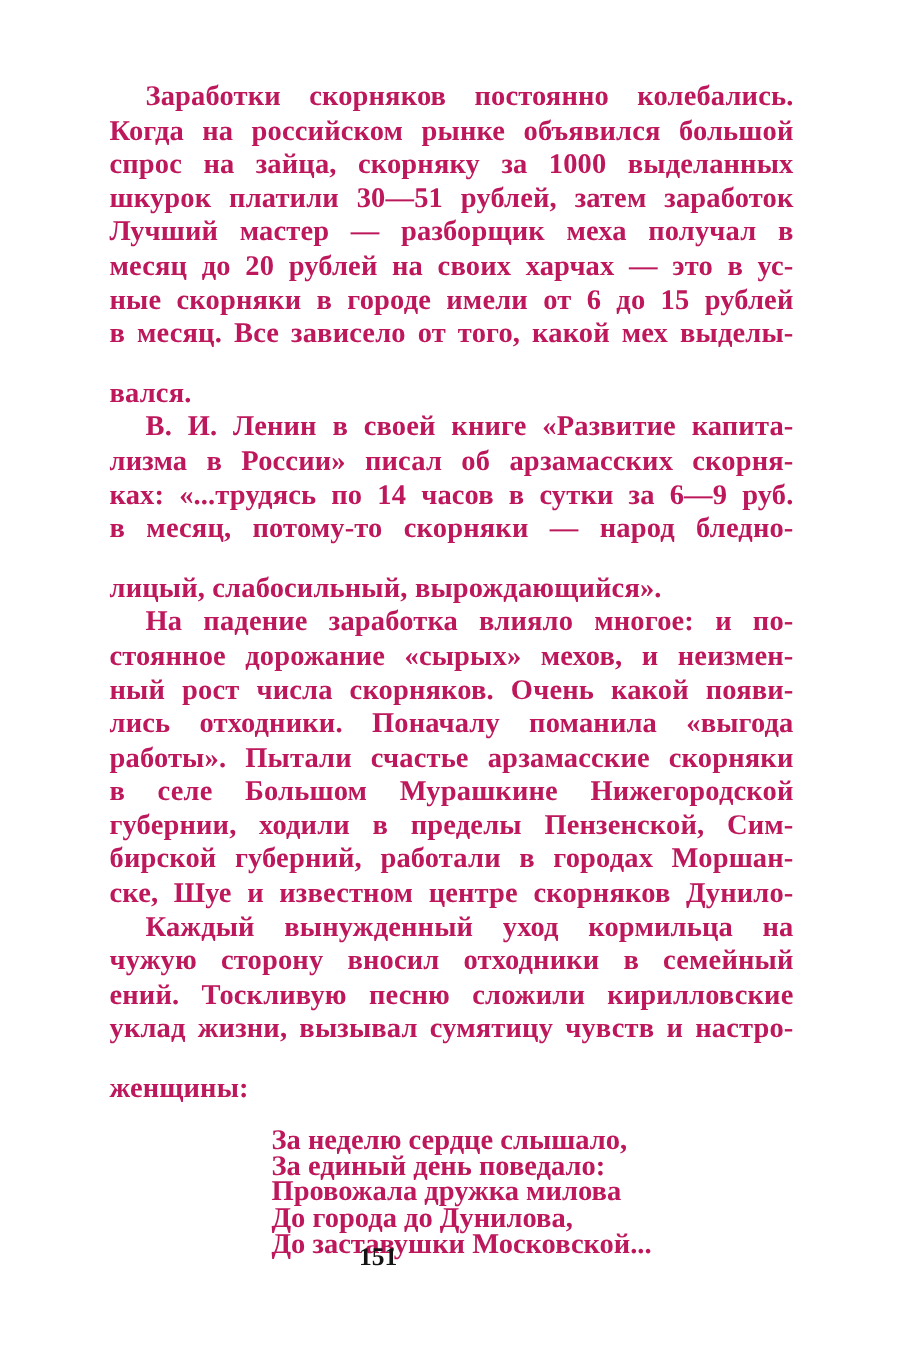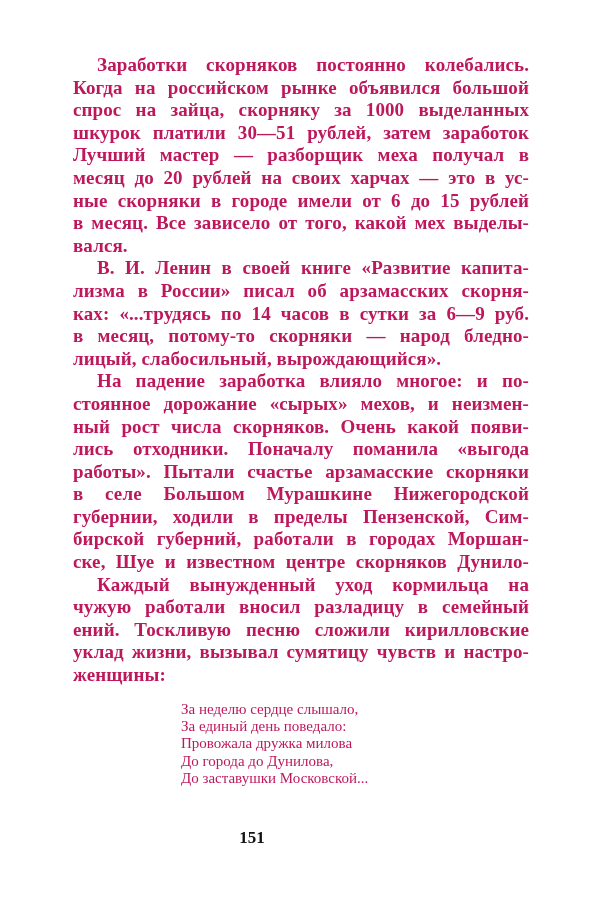--- a/index.html
+++ b/index.html
@@ -8,24 +8,24 @@
     position: absolute; left: 73px; top: 54px; width: 456px;
     font-family: "Liberation Serif", "DejaVu Serif", serif;
     color: #be185d;
   }
   .para {
     margin: 0; font-size: 19px; font-weight: bold; line-height: 22.6px;
     text-align: justify; text-align-last: left; hyphens: manual;
     letter-spacing: 0.1px;
   }
   .para .line { display: block; text-align: justify; text-align-last: justify; white-space: nowrap; }
-  .para .line.last { text-align-last: left; }
+  .para .line.last { text-align-last: left; margin-top: 17px; }
   .para .line.indent { padding-left: 24px; }
   .poem {
-    margin: 14px 0 0 108px; font-size: 15px; font-weight: normal; line-height: 17.4px;
+    margin: 14px 0 0 108px; font-size: 19px; font-weight: bold; line-height: 17.4px;
   }
   .poem .pline { display: block; white-space: nowrap; }
   .pagenum {
     position: absolute; left: 0; width: 504px; top: 828px; text-align: center;
     font-family: "Liberation Serif", "DejaVu Serif", serif;
     font-size: 17px; font-weight: bold; color: #141414;
   }
 </style>
 </head>
 <body>
@@ -59,21 +59,21 @@
     <span class="line">лись отходники. Поначалу поманила «выгода</span>
     <span class="line">работы». Пытали счастье арзамасские скорняки</span>
     <span class="line">в селе Большом Мурашкине Нижегородской</span>
     <span class="line">губернии, ходили в пределы Пензенской, Сим-</span>
     <span class="line">бирской губерний, работали в городах Моршан-</span>
     <span class="line">ске, Шуе и известном центре скорняков Дунило-</span>
   </div>
 
   <div class="para">
     <span class="line indent">Каждый вынужденный уход кормильца на</span>
-    <span class="line">чужую работали вносил разладицу в семейный</span>
+    <span class="line">чужую сторону вносил отходники в семейный</span>
     <span class="line">ений. Тоскливую песню сложили кирилловские</span>
     <span class="line">уклад жизни, вызывал сумятицу чувств и настро-</span>
     <span class="line last">женщины:</span>
   </div>
 
   <div class="poem">
     <span class="pline">За неделю сердце слышало,</span>
     <span class="pline">За единый день поведало:</span>
     <span class="pline">Провожала дружка милова</span>
     <span class="pline">До города до Дунилова,</span>

